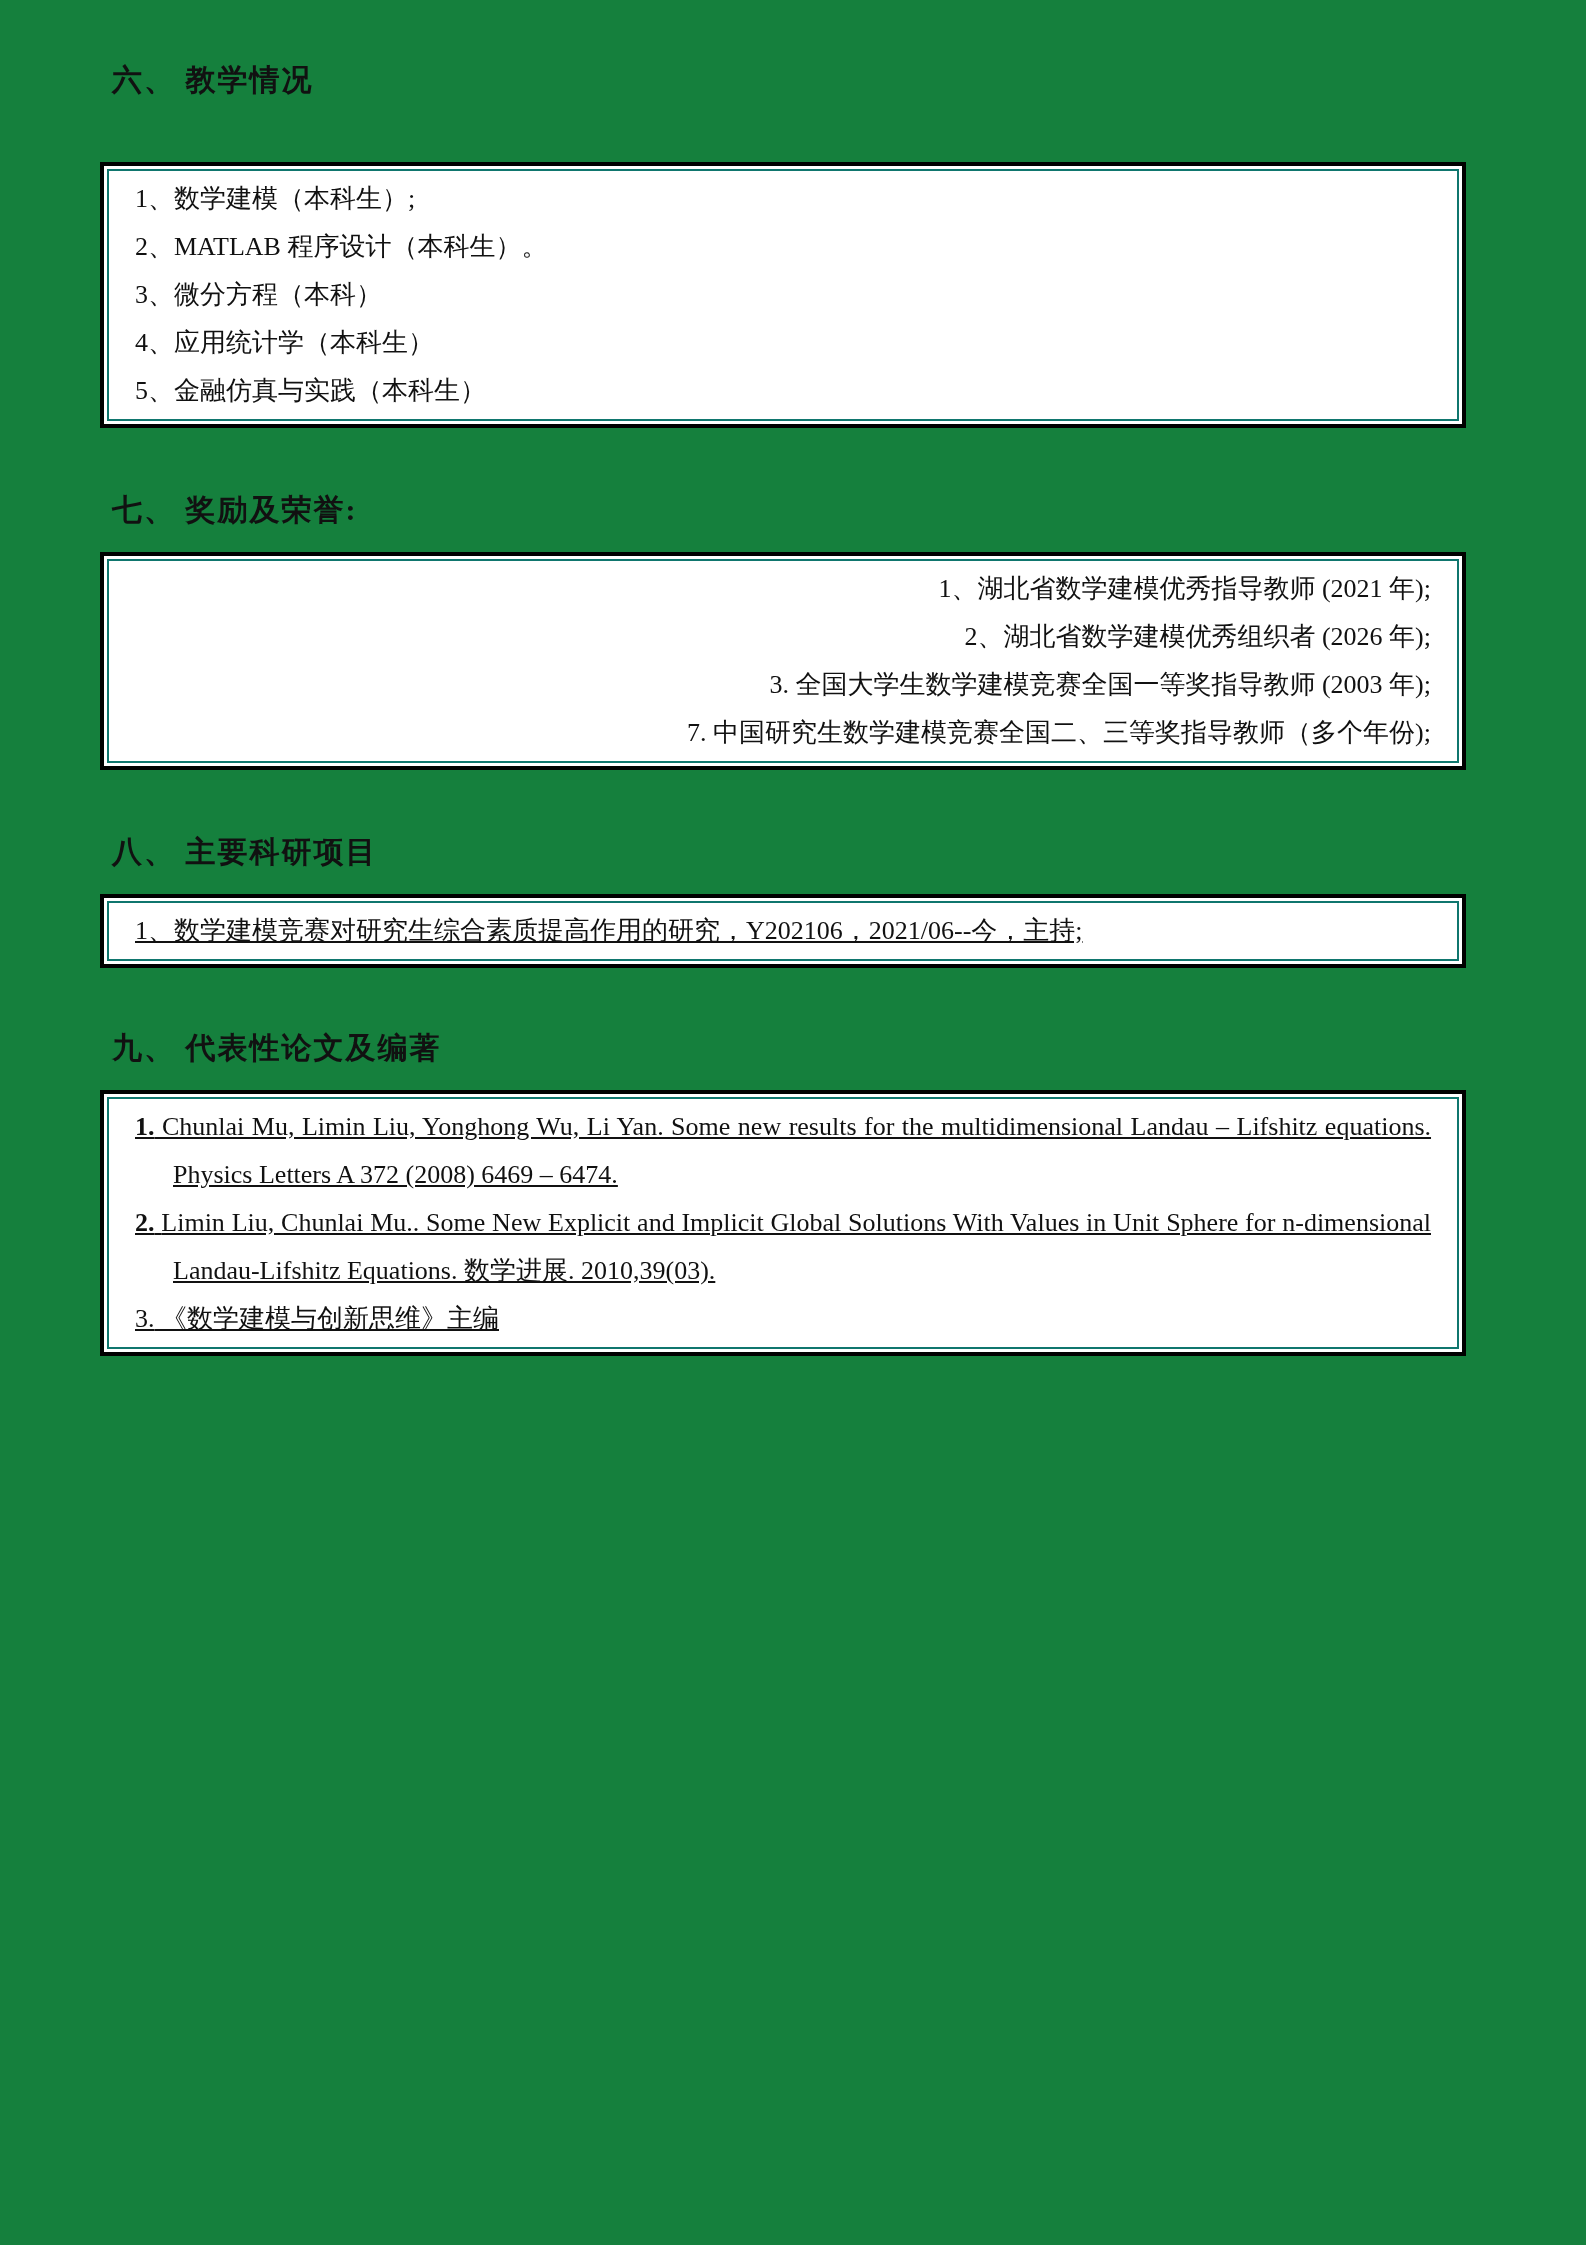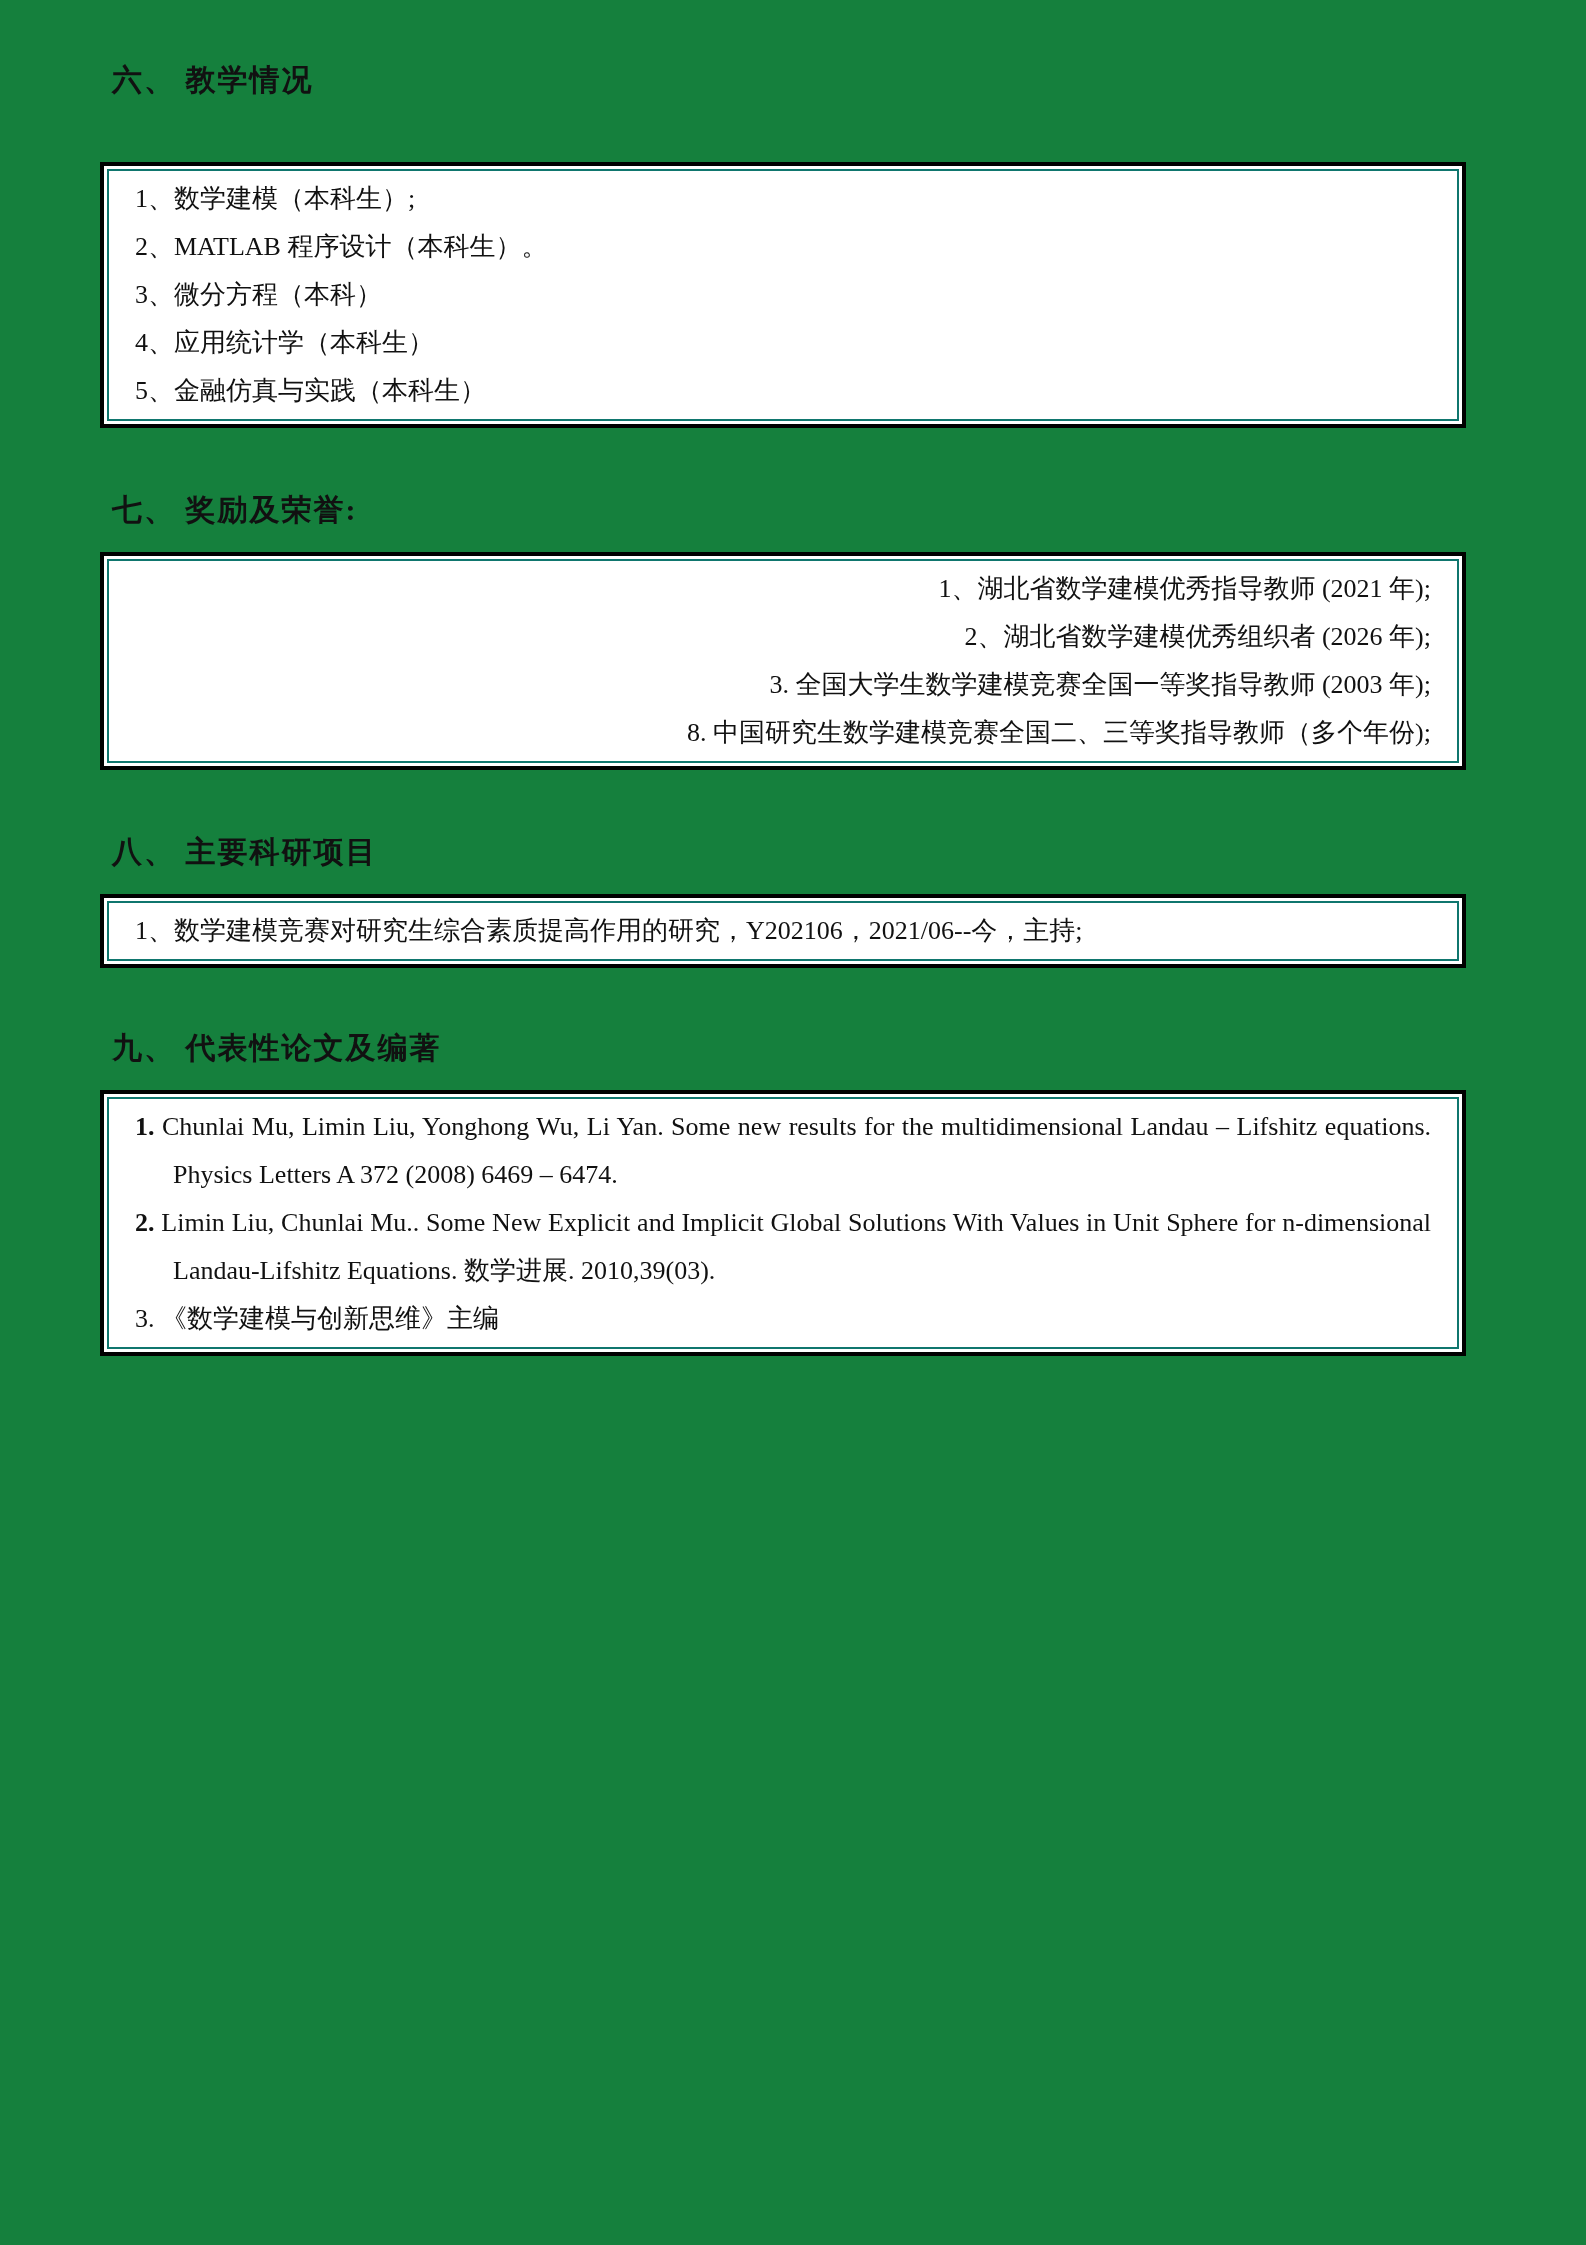--- a/index.html
+++ b/index.html
@@ -33,21 +33,21 @@
   .box {
     box-sizing: border-box;
     margin-left: 100px;
     width: 1366px;
     border: 4px solid #000000;
     padding: 3px;
     background: #ffffff;
   }
   .box-mt-64 { margin-top: 64px; }
   .box-mt-26 { margin-top: 24px; text-align: right; }
-  .box-mt-24 { margin-top: 24px; }
+  .box-mt-24 { margin-top: 24px; text-decoration: underline; }
   .box-inner {
     border: 2px solid #0f766e;
     padding: 4px 26px;
   }
   .box-item {
     font-size: 26px;
     line-height: 48px;
     white-space: pre-wrap;
   }
   .pub {
@@ -83,21 +83,21 @@
       <div class="box-item">5、金融仿真与实践（本科生）</div>
     </div>
   </div>
 
   <div class="heading mt-64">七、 奖励及荣誉:</div>
   <div class="box box-mt-26">
     <div class="box-inner">
       <div class="box-item">1、湖北省数学建模优秀指导教师 (2021 年);</div>
       <div class="box-item">2、湖北省数学建模优秀组织者 (2026 年);</div>
       <div class="box-item">3. 全国大学生数学建模竞赛全国一等奖指导教师 (2003 年);</div>
-      <div class="box-item">8. 中国研究生数学建模竞赛全国二、三等奖指导教师（多个年份);</div>
+      <div class="box-item">7. 中国研究生数学建模竞赛全国二、三等奖指导教师（多个年份);</div>
     </div>
   </div>
 
   <div class="heading mt-64">八、 主要科研项目</div>
   <div class="box box-mt-24">
     <div class="box-inner">
       <div class="box-item">1、数学建模竞赛对研究生综合素质提高作用的研究，Y202106，2021/06--今，主持;</div>
     </div>
   </div>
 

